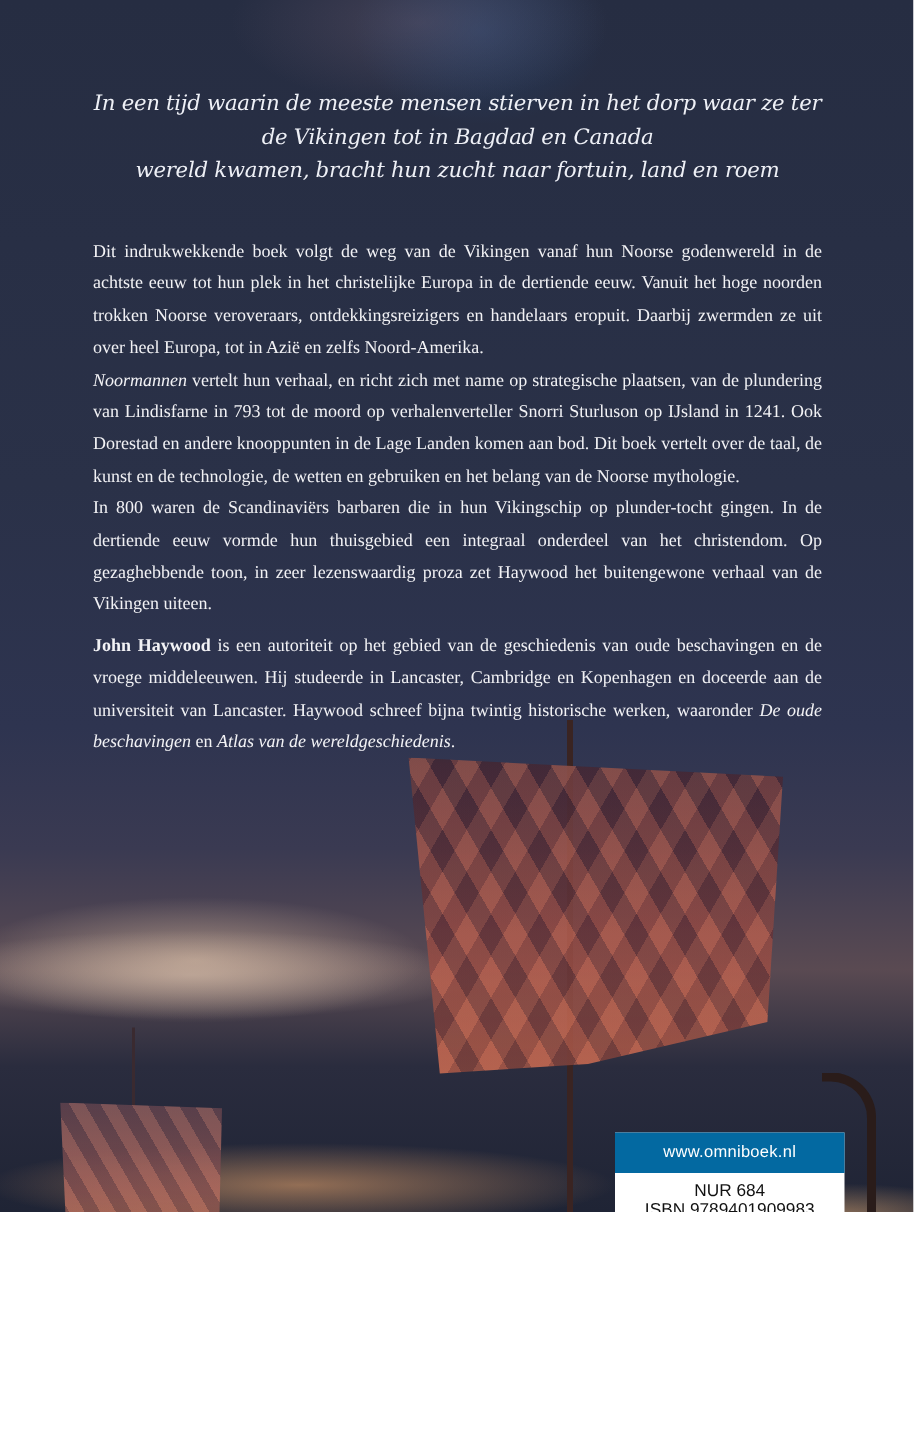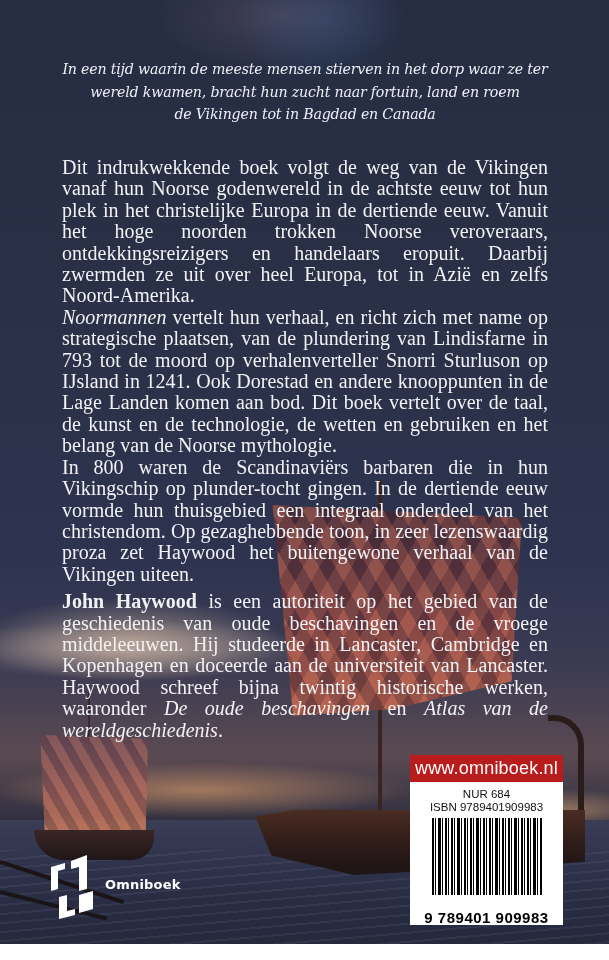--- a/index.html
+++ b/index.html
@@ -1,18 +1,18 @@
 <!DOCTYPE html>
 <html><head>
 <meta charset="utf-8">
 <style>
   html, body { margin:0; padding:0; }
   body { width:609px; height:960px; overflow:hidden; position:relative; font-family:"DejaVu Serif", serif; }
   .cover {
-    position:absolute; inset:0; width:609px; height:944px; overflow:hidden;
+    position:absolute; inset:0; width:609px; height:808px; overflow:hidden;
     background:
       radial-gradient(ellipse 220px 60px at 130px 640px, rgba(230,200,170,0.55), rgba(0,0,0,0) 70%),
       radial-gradient(ellipse 300px 40px at 200px 790px, rgba(240,170,110,0.55), rgba(0,0,0,0) 70%),
       radial-gradient(ellipse 140px 30px at 560px 810px, rgba(240,180,120,0.5), rgba(0,0,0,0) 70%),
       radial-gradient(ellipse 180px 80px at 280px 15px, rgba(120,100,120,0.35), rgba(0,0,0,0) 70%),
       radial-gradient(ellipse 120px 90px at 320px 20px, rgba(40,80,130,0.45), rgba(0,0,0,0) 70%),
       linear-gradient(to bottom, #262d42 0%, #2a3148 40%, #2e3450 60%, #3a3a52 70%, #5a4a52 80%, #2a2c3e 88%, #1f2435 100%);
   }
   .sea { position:absolute; left:0; top:820px; width:609px; height:140px;
     background: linear-gradient(to bottom, #3a3d55 0%, #2c3048 40%, #232739 100%); }
@@ -42,30 +42,30 @@
     background: linear-gradient(to bottom, #3a2624, #1f1618); border-radius:0 0 30px 40px; }
   .oars { position:absolute; left:0; top:860px; width:130px; height:4px; background:#1a1416; transform:rotate(18deg); transform-origin:left; }
   .oars2 { position:absolute; left:0; top:890px; width:110px; height:4px; background:#1a1416; transform:rotate(14deg); transform-origin:left; }
   .cloud1 { position:absolute; left:0; top:620px; width:320px; height:60px;
     background: radial-gradient(ellipse at 40% 50%, rgba(220,195,175,0.55), rgba(0,0,0,0) 70%); }
 
   
   .tagline { position:absolute; left:60px; top:58px; width:490px; text-align:center; color:#eef0f6;
     font-family:"DejaVu Serif", serif; font-style:italic; font-size:14.2px; line-height:22.5px; letter-spacing:-0.2px; }
   .body { position:absolute; left:62px; top:157px; width:486px; color:#f2f2f5;
-    font-family:"Liberation Serif", serif; font-size:20px; line-height:21.4px; text-align:justify; }
+    font-family:"Liberation Serif", serif; font-size:12px; line-height:21.4px; text-align:justify; }
   .body p { margin:0; }
   .body p.gap { margin-top:6px; }
   .body em { font-style:italic; }
   .body strong { font-weight:bold; }
 
   
   .barcode-box { position:absolute; left:410px; top:755px; width:153px; height:170px; background:#ffffff; }
-  .url-bar { height:27px; background:#b91c1c; color:#ffffff; text-align:center;
-    font-family:"Liberation Sans", sans-serif; font-size:18px; line-height:27px; letter-spacing:0.2px; }
+  .url-bar { height:27px; background:#0369a1; color:#ffffff; text-align:center;
+    font-family:"Liberation Sans", sans-serif; font-size:11px; line-height:27px; letter-spacing:0.2px; }
   .bc-text { text-align:center; font-family:"Liberation Sans", sans-serif; font-size:11.5px; line-height:13px; color:#111; }
   .bc-text.first { margin-top:6px; }
   .bars { margin:4px auto 0 auto; width:110px; height:77px;
     background: repeating-linear-gradient(90deg,
       #000 0 2px, #fff 2px 3px, #000 3px 4px, #fff 4px 6px, #000 6px 9px, #fff 9px 10px,
       #000 10px 11px, #fff 11px 13px, #000 13px 15px, #fff 15px 16px, #000 16px 17px, #fff 17px 19px); }
   .bc-digits { text-align:center; font-family:"Liberation Sans", sans-serif; font-size:15px; font-weight:bold; color:#000; letter-spacing:0.5px; margin-top:14px; line-height:18px; }
 
   
   .logo { position:absolute; left:49px; top:853px; width:150px; height:70px; }
@@ -86,22 +86,22 @@
 
   <div class="mast-big"></div>
   <div class="ship-big-sail"></div>
   <div class="ship-big-prow"></div>
   <div class="ship-big-hull"></div>
   <div class="oars"></div>
   <div class="oars2"></div>
 
   <div class="tagline">
     <div>In een tijd waarin de meeste mensen stierven in het dorp waar ze ter</div>
+    <div>de Vikingen tot in Bagdad en Canada</div>
     <div>wereld kwamen, bracht hun zucht naar fortuin, land en roem</div>
-    <div>de Vikingen tot in Bagdad en Canada</div>
   </div>
 
   <div class="body">
     <p>Dit indrukwekkende boek volgt de weg van de Vikingen vanaf hun Noorse godenwereld in de achtste eeuw tot hun plek in het christelijke Europa in de dertiende eeuw. Vanuit het hoge noorden trokken Noorse veroveraars, ontdekkingsreizigers en handelaars eropuit. Daarbij zwermden ze uit over heel Europa, tot in Azië en zelfs Noord-Amerika.</p>
     <p><em>Noormannen</em><span> vertelt hun verhaal, en richt zich met name op strategische plaatsen, van de plundering van Lindisfarne in 793 tot de moord op verhalenverteller Snorri Sturluson op IJsland in 1241. Ook Dorestad en andere knooppunten in de Lage Landen komen aan bod. Dit boek vertelt over de taal, de kunst en de technologie, de wetten en gebruiken en het belang van de Noorse mythologie.</span></p>
     <p>In 800 waren de Scandinaviërs barbaren die in hun Vikingschip op plunder-tocht gingen. In de dertiende eeuw vormde hun thuisgebied een integraal onderdeel van het christendom. Op gezaghebbende toon, in zeer lezenswaardig proza zet Haywood het buitengewone verhaal van de Vikingen uiteen.</p>
     <p class="gap"><strong>John Haywood</strong><span> is een autoriteit op het gebied van de geschiedenis van oude beschavingen en de vroege middeleeuwen. Hij studeerde in Lancaster, Cambridge en Kopenhagen en doceerde aan de universiteit van Lancaster. Haywood schreef bijna twintig historische werken, waaronder </span><em>De oude beschavingen</em><span> en </span><em>Atlas van de wereldgeschiedenis</em><span>.</span></p>
   </div>
 
   <div class="logo">

